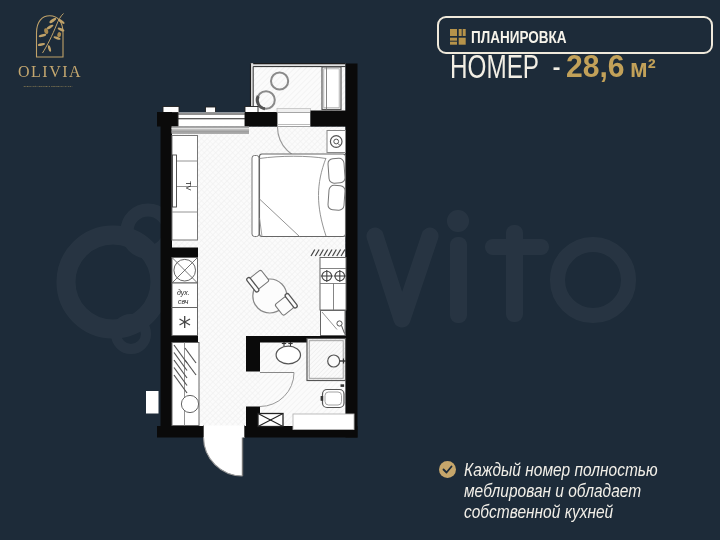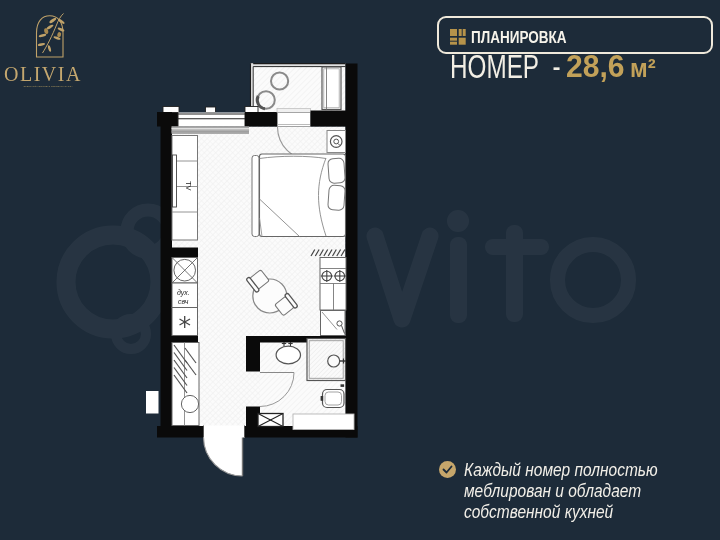--- a/index.html
+++ b/index.html
@@ -296,21 +296,21 @@
 </g>
 
 <g>
 <rect x="203" y="425.5" width="42" height="12" fill="#ffffff"></rect>
 <line x1="203.5" y1="425.5" x2="203.5" y2="437.5" stroke="#555" stroke-width="1"></line>
 <line x1="244.5" y1="425.5" x2="244.5" y2="437.5" stroke="#555" stroke-width="1"></line>
 </g>
 </g>
 </svg>
 
-<div class="abs" style="left:4px;top:62.8px;font-family:'Liberation Serif',serif;font-size:20px;letter-spacing:1.5px;color:#c4a76f;white-space:nowrap;">OLIVIA</div>
+<div class="abs" style="left:18px;top:62.8px;font-family:'Liberation Serif',serif;font-size:16px;letter-spacing:1.5px;color:#c4a76f;white-space:nowrap;">OLIVIA</div>
 
 <div class="abs" style="left:437px;top:16px;width:272px;height:34px;border:2px solid #efe9db;border-radius:9px;"></div>
 
 <svg class="abs" style="left:450px;top:29px" width="16" height="16" viewBox="0 0 16 16">
 <g fill="#b6934a">
 <rect x="0" y="0" width="7" height="7"></rect>
 <rect x="8.7" y="0" width="3" height="7"></rect>
 <rect x="12.7" y="0" width="3" height="7"></rect>
 <rect x="0" y="8.7" width="7" height="3"></rect>
 <rect x="0" y="12.7" width="7" height="3"></rect>

